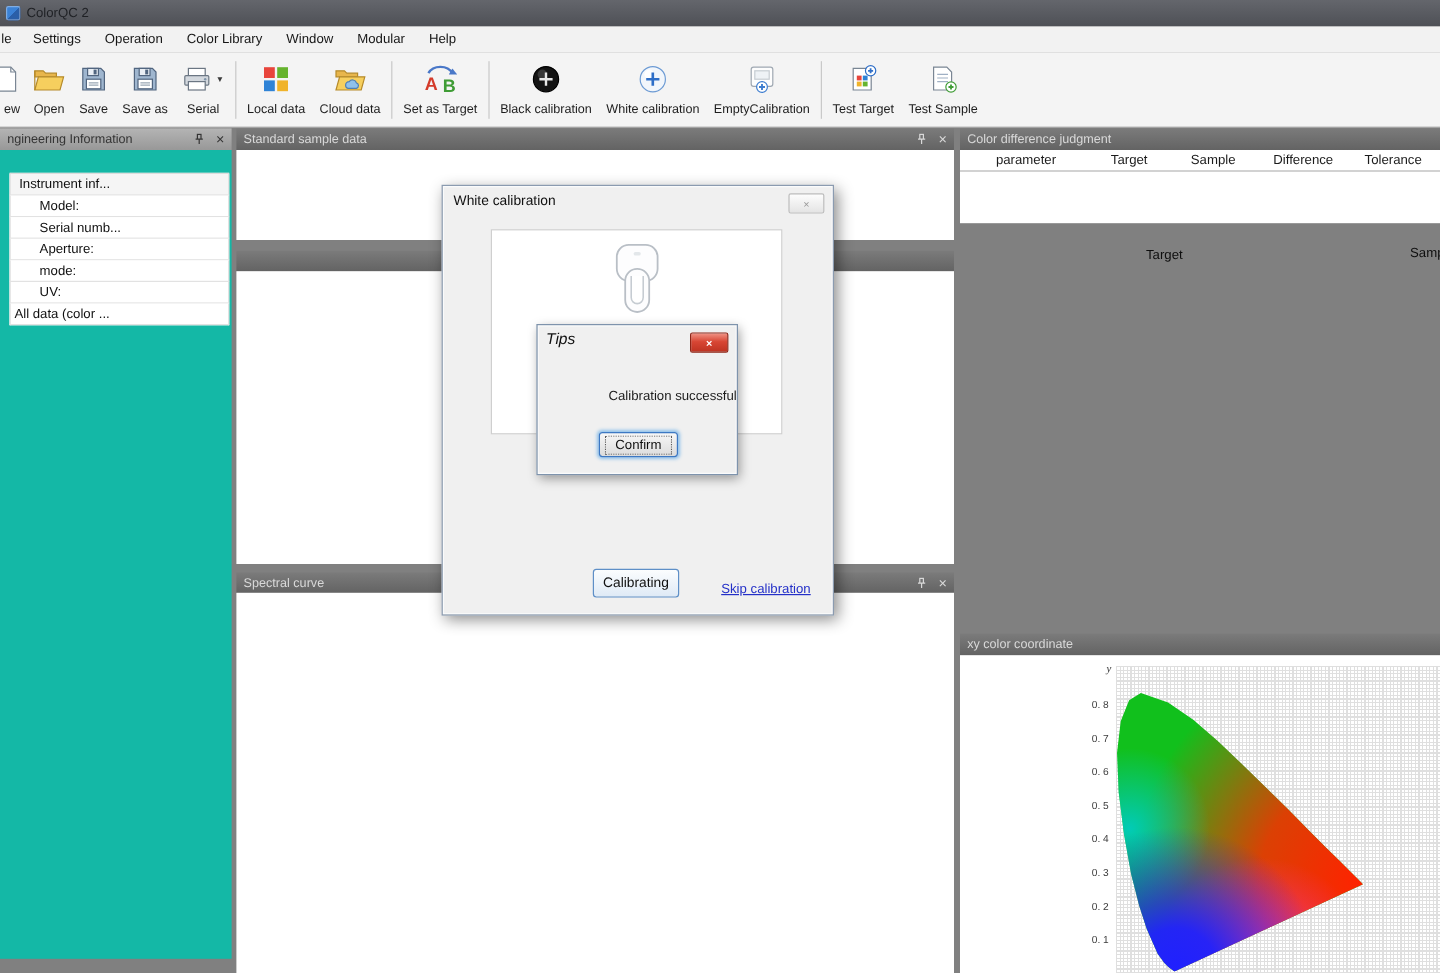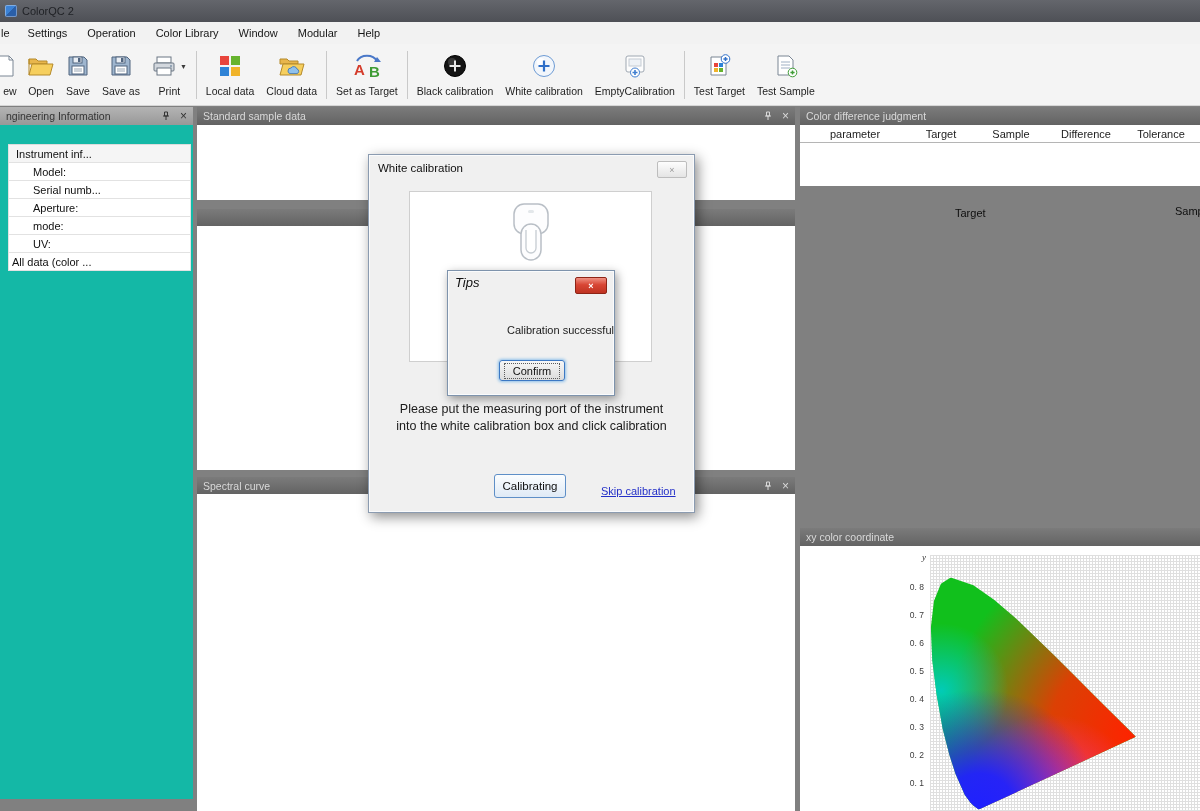--- a/index.html
+++ b/index.html
@@ -195,21 +195,21 @@
     <div class="tbtn">
       <span class="ticon">
         <svg width="24" height="22" viewBox="0 0 24 22">
             <rect x="5" y="2" width="14" height="6" fill="#fff" stroke="#6b7683"></rect>
             <rect x="2" y="8" width="20" height="8" rx="1" fill="#d3d8de" stroke="#6b7683"></rect>
             <rect x="5" y="13" width="14" height="7" fill="#fff" stroke="#6b7683"></rect>
             <circle cx="19" cy="11" r="1" fill="#7f94a8"></circle>
           </svg>
         <span class="caret">▼</span>
       </span>
-      <span class="tlabel">Print</span>
+      <span class="tlabel">Serial</span>
     </div>
 
     <div class="tsep"></div>
 
     <div class="tbtn">
       <span class="ticon">
         <svg width="22" height="22" viewBox="0 0 22 22">
             <rect x="1" y="1" width="9" height="9" fill="#e8453c"></rect>
             <rect x="12" y="1" width="9" height="9" fill="#66b32e"></rect>
             <rect x="1" y="12" width="9" height="9" fill="#2f83d6"></rect>
@@ -461,24 +461,20 @@
     <div class="dclose-disabled">×</div>
     <div class="wc-imgbox">
       <svg class="wc-device" width="54" height="66" viewBox="0 0 54 66">
         <rect x="10" y="2" width="34" height="30" rx="10" fill="#fdfdfe" stroke="#b9bfc6" stroke-width="1.5"></rect>
         <rect x="17" y="22" width="20" height="36" rx="10" fill="#fdfdfe" stroke="#b9bfc6" stroke-width="1.5"></rect>
         <rect x="18.5" y="23" width="17" height="33" rx="8.5" fill="#fdfdfe" stroke="none"></rect>
         <path d="M22 28 v18 a5 5 0 0 0 10 0 v-18" fill="#fff" stroke="#c6ccd2" stroke-width="1.3"></path>
         <rect x="24" y="8" width="6" height="3" rx="1.5" fill="#e3e7ea"></rect>
       </svg>
     </div>
-    <div class="wc-text">
-      <div>Please put the measuring port of the instrument</div>
-      <div>into the white calibration box and click calibration</div>
-    </div>
     <div class="btn-calibrating">Calibrating</div>
     <span class="link-skip">Skip calibration</span>
   </div>
 
   <div class="dialog" id="dlg-tips">
     <div class="dtitle">Tips</div>
     <div class="dclose-red">×</div>
     <div class="tips-msg">Calibration successful</div>
     <div class="btn-confirm">
       <span class="inner">Confirm</span>

